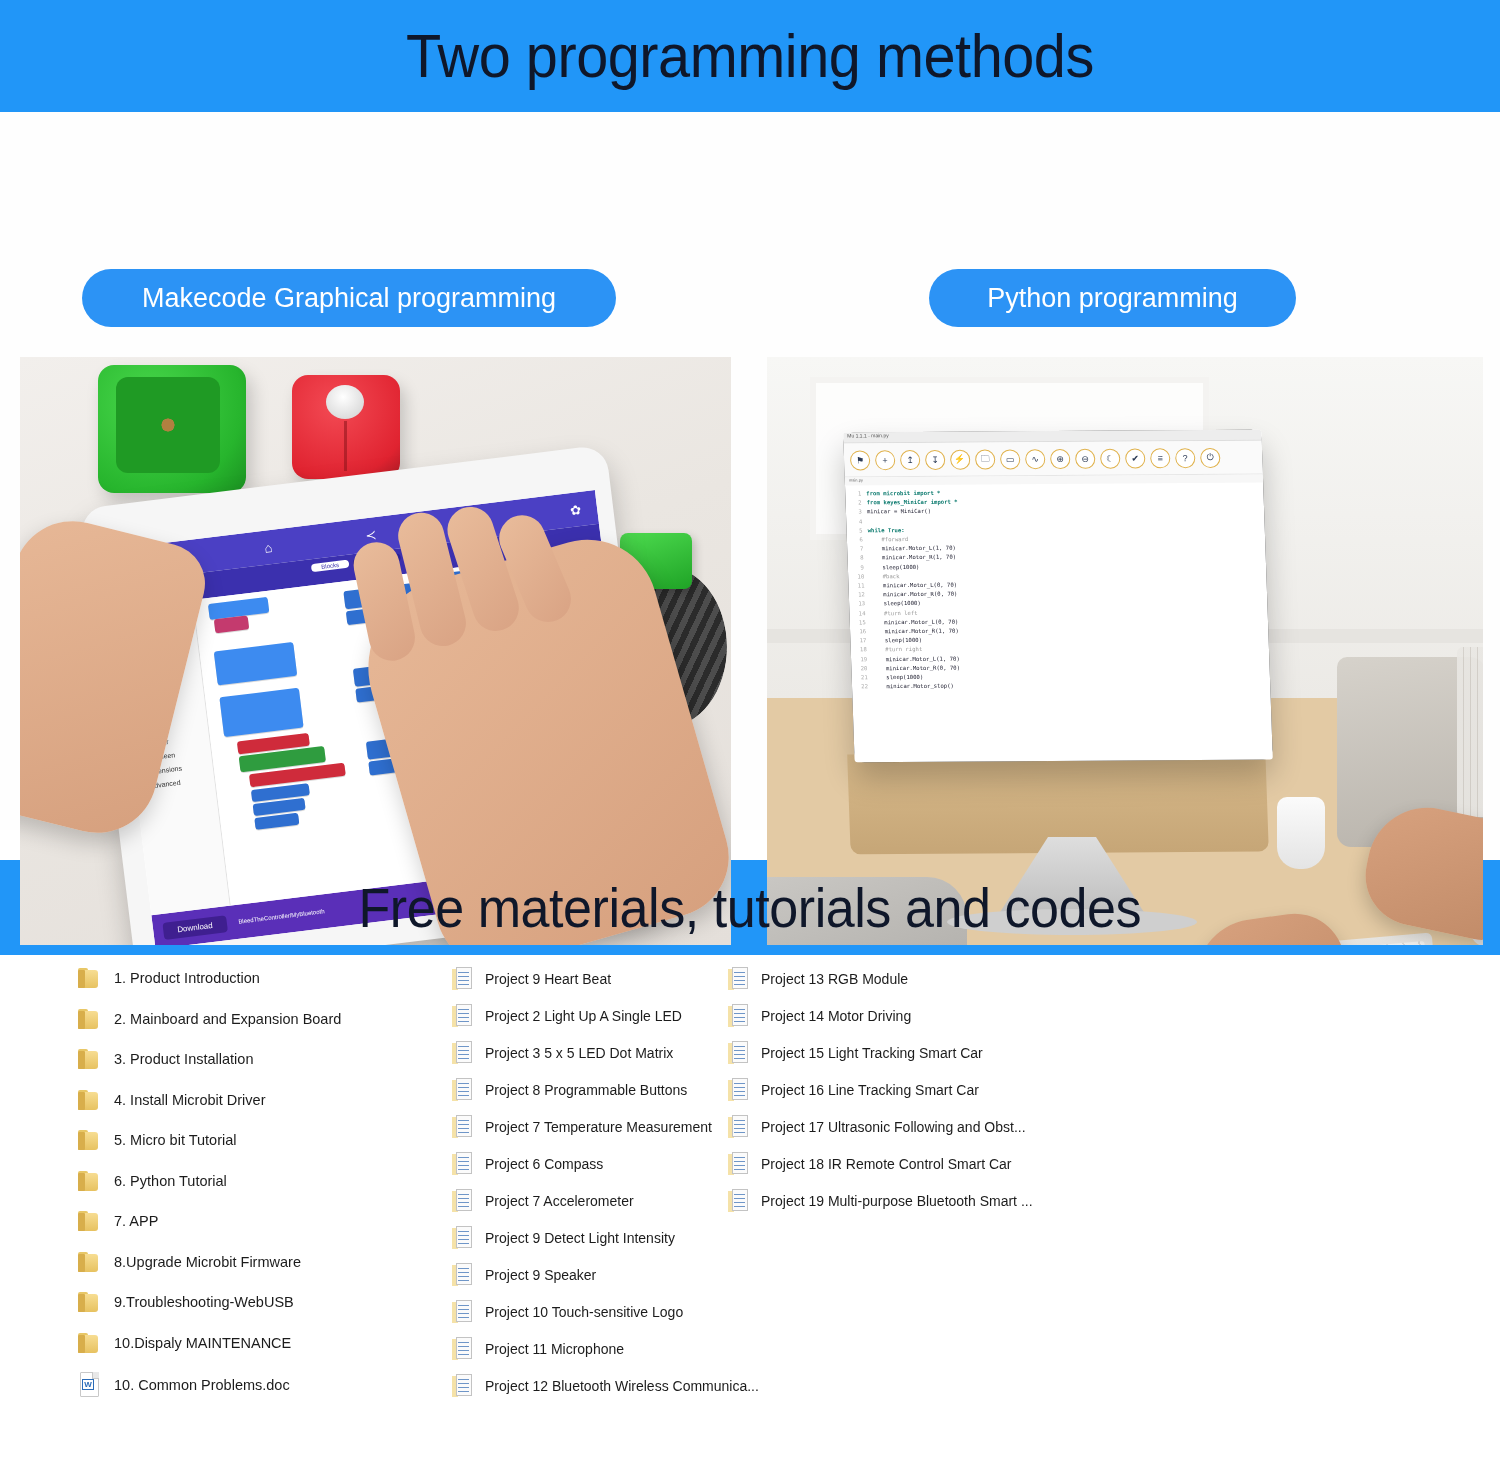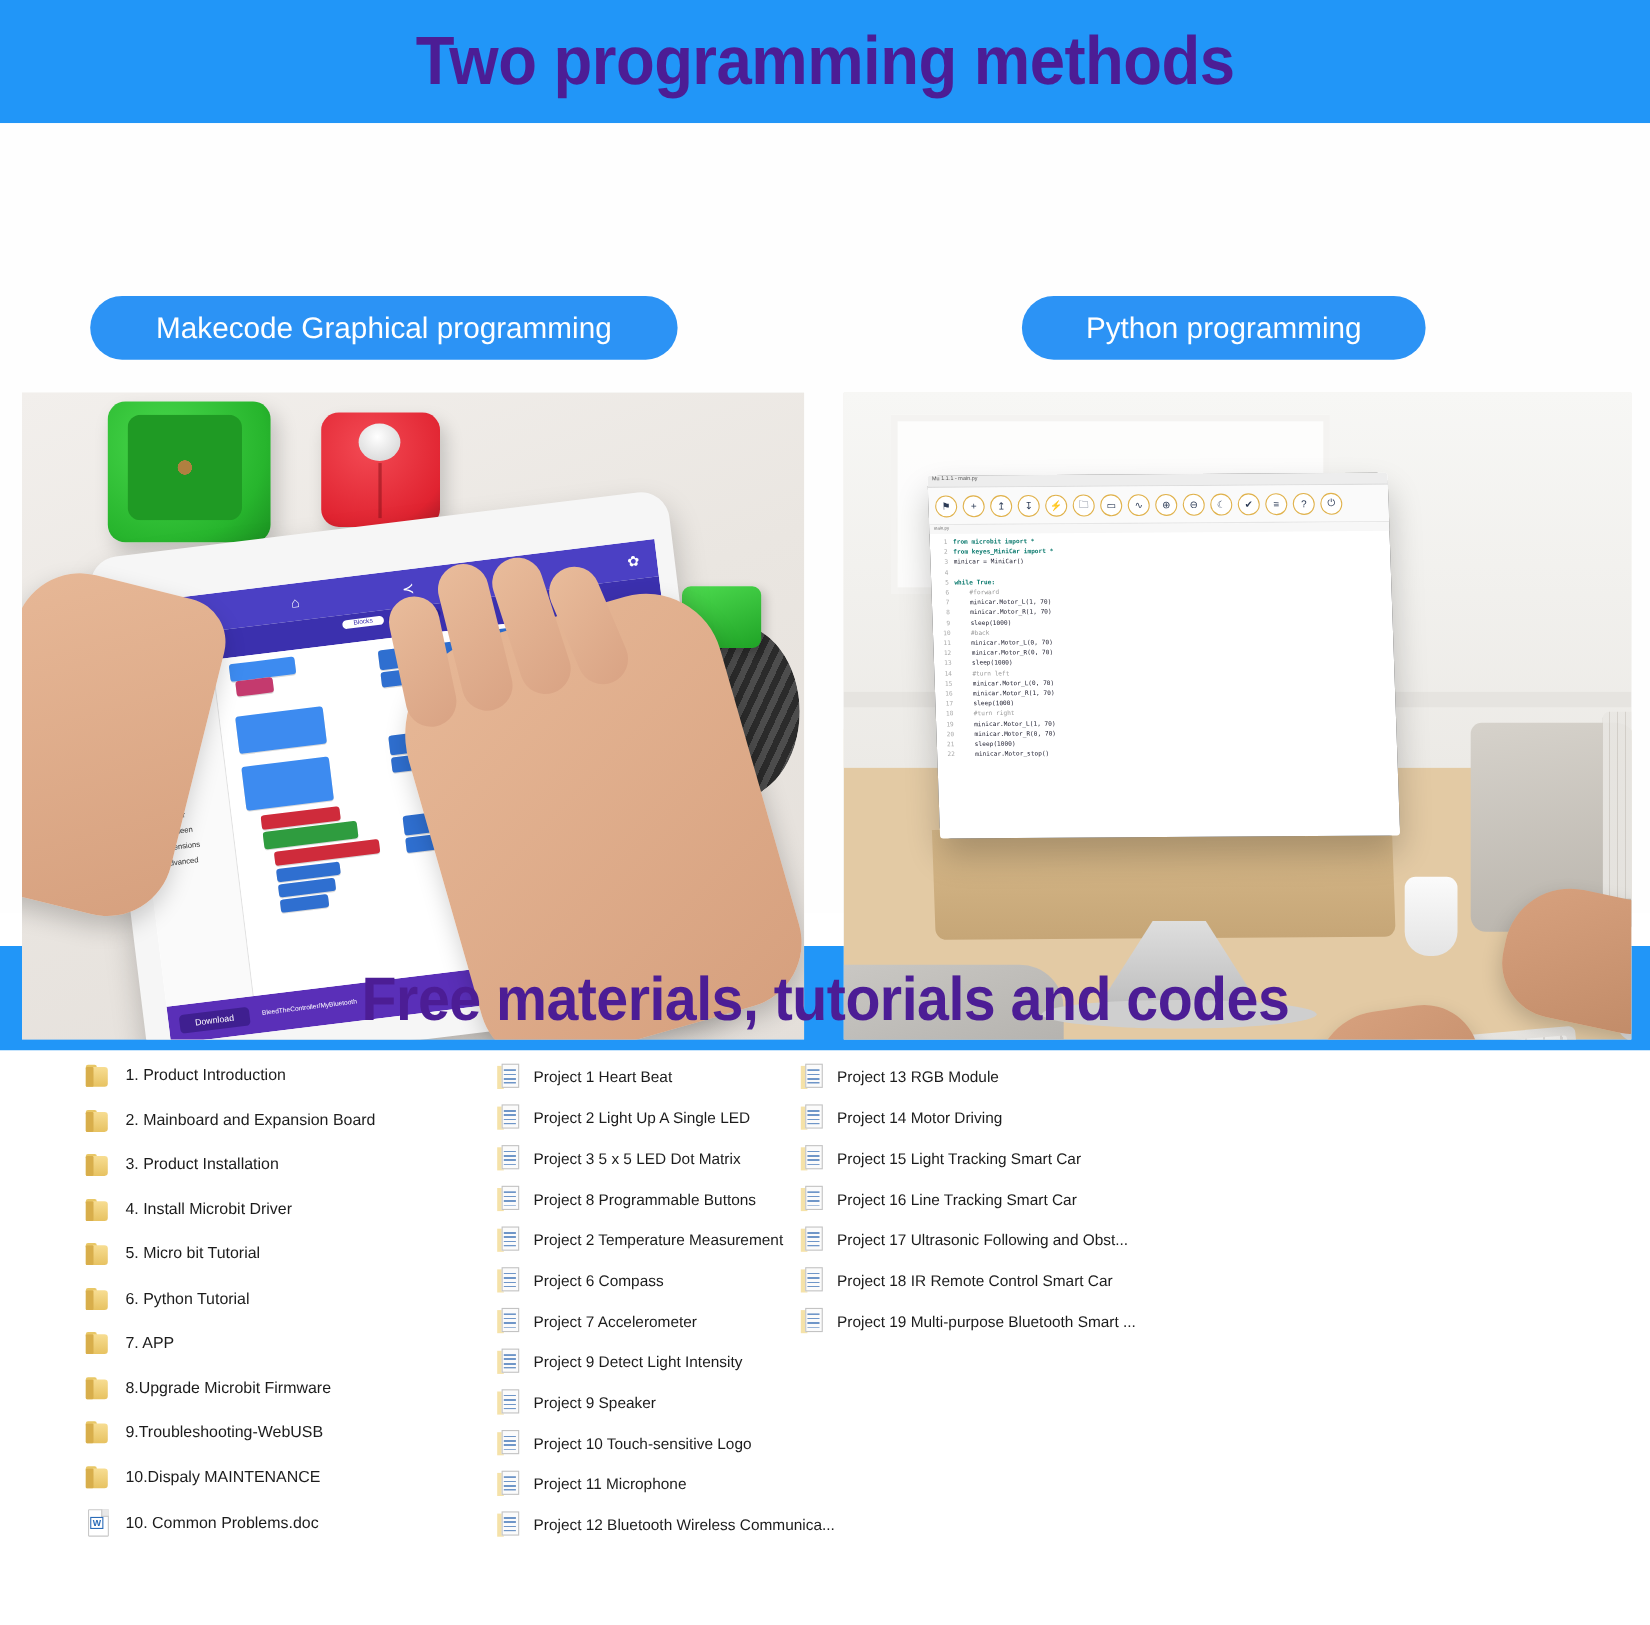--- a/index.html
+++ b/index.html
@@ -8,22 +8,22 @@
     background: #ffffff;
     font-family: "Liberation Sans", sans-serif;
     overflow: hidden;
   }
 
   
   .banner {
     width: 1500px;
     background: #2196f8;
     display: flex; align-items: center; justify-content: center;
-    color: #4c1d95;
-    font-weight: bold;
+    color: #0f172a;
+    font-weight: normal;
     letter-spacing: -0.5px;
   }
   #banner-top { height: 112px; }
   #banner-top .banner-title { font-size: 62px; line-height: 62px; transform: scaleX(0.93); }
   #banner-mid { height: 95px; margin-top: 30px; }
   #banner-mid .banner-title { font-size: 56px; line-height: 56px; transform: scaleX(0.93); }
 
   
   #methods-section { position: relative; height: 718px; background:#fefefe; }
 
@@ -446,21 +446,21 @@
         <span class="label">10. Common Problems.doc</span>
       </div>
     </div>
   <div class="col" id="col-projects-a">
       <div class="file-row">
         <span class="ico-pfile">
           <span class="shadow"></span>
           <span class="sheet"></span>
           <span class="lines"></span>
         </span>
-        <span class="label">Project 1  Heart Beat</span>
+        <span class="label">Project 9  Heart Beat</span>
       </div>
       <div class="file-row">
         <span class="ico-pfile">
           <span class="shadow"></span>
           <span class="sheet"></span>
           <span class="lines"></span>
         </span>
         <span class="label">Project 2  Light Up A Single LED</span>
       </div>
       <div class="file-row">
@@ -478,21 +478,21 @@
           <span class="lines"></span>
         </span>
         <span class="label">Project 8   Programmable Buttons</span>
       </div>
       <div class="file-row">
         <span class="ico-pfile">
           <span class="shadow"></span>
           <span class="sheet"></span>
           <span class="lines"></span>
         </span>
-        <span class="label">Project 2   Temperature Measurement</span>
+        <span class="label">Project 7   Temperature Measurement</span>
       </div>
       <div class="file-row">
         <span class="ico-pfile">
           <span class="shadow"></span>
           <span class="sheet"></span>
           <span class="lines"></span>
         </span>
         <span class="label">Project 6   Compass</span>
       </div>
       <div class="file-row">

